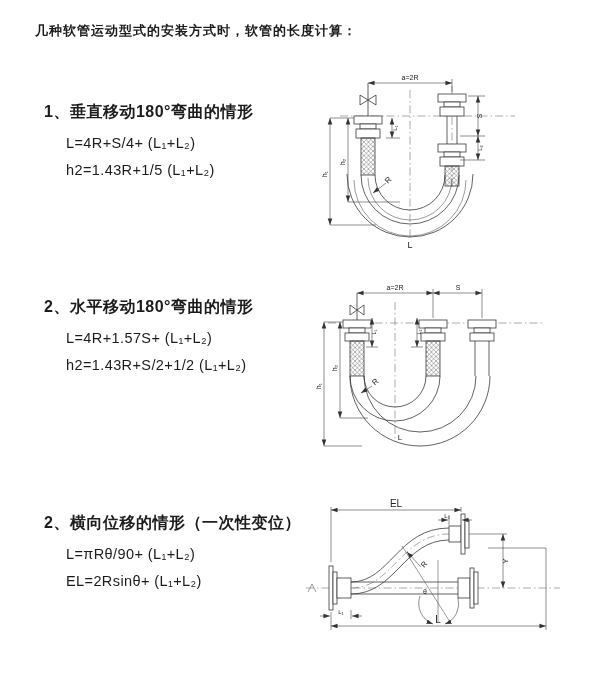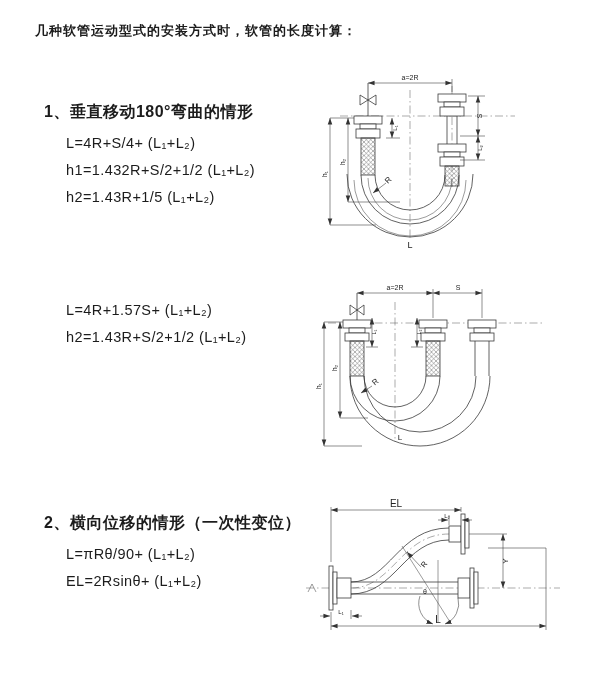--- a/index.html
+++ b/index.html
@@ -46,25 +46,25 @@
       <path d="M0,4.5 L4.5,0 M0,0 L4.5,4.5" stroke="#666" stroke-width="0.5"></path>
     </pattern>
   </defs>
 </svg>
 
 <div class="page-title">几种软管运动型式的安装方式时，软管的长度计算：</div>
 
 <div class="section sec1">
   <h3>1、垂直移动180°弯曲的情形</h3>
   <div class="formula">L=4R+S/4+ (L₁+L₂)</div>
-  <div class="formula">h1=1.432R+S/2+1/2 (L₁+L₂)</div>
   <div class="formula">h2=1.43R+1/5 (L₁+L₂)</div>
 </div>
 
 <div class="section sec2">
+  <h3>2、水平移动180°弯曲的情形</h3>
   <div class="formula">L=4R+1.57S+ (L₁+L₂)</div>
   <div class="formula">h2=1.43R+S/2+1/2 (L₁+L₂)</div>
 </div>
 
 <div class="section sec3">
   <h3>2、横向位移的情形（一次性变位）</h3>
   <div class="formula">L=πRθ/90+ (L₁+L₂)</div>
   <div class="formula">EL=2Rsinθ+ (L₁+L₂)</div>
 </div>
 

